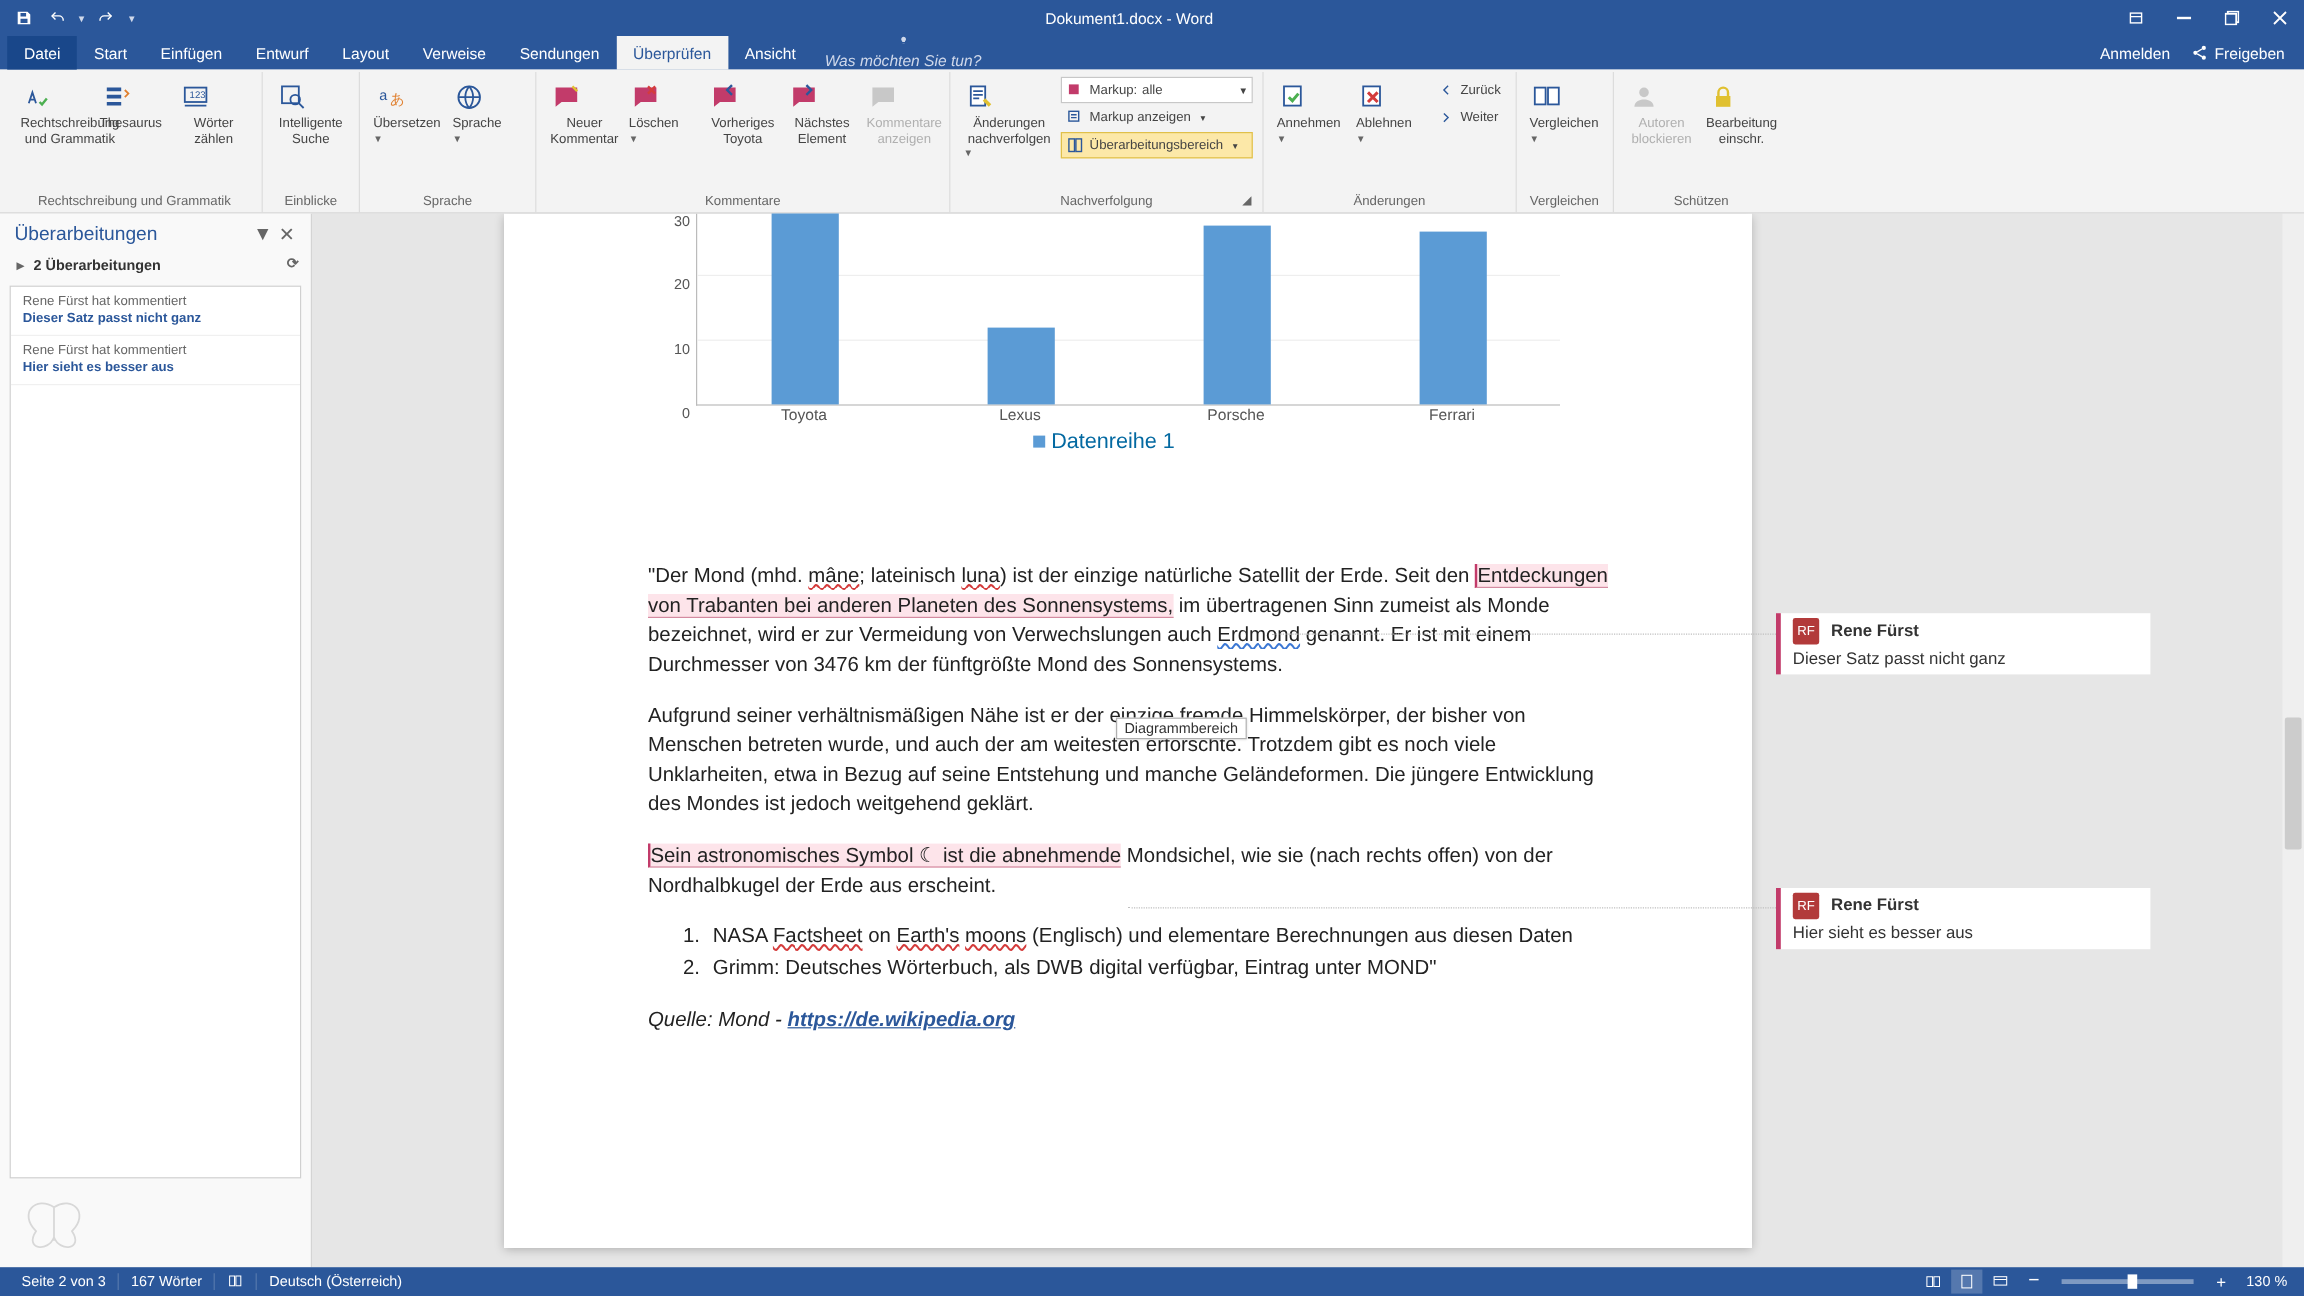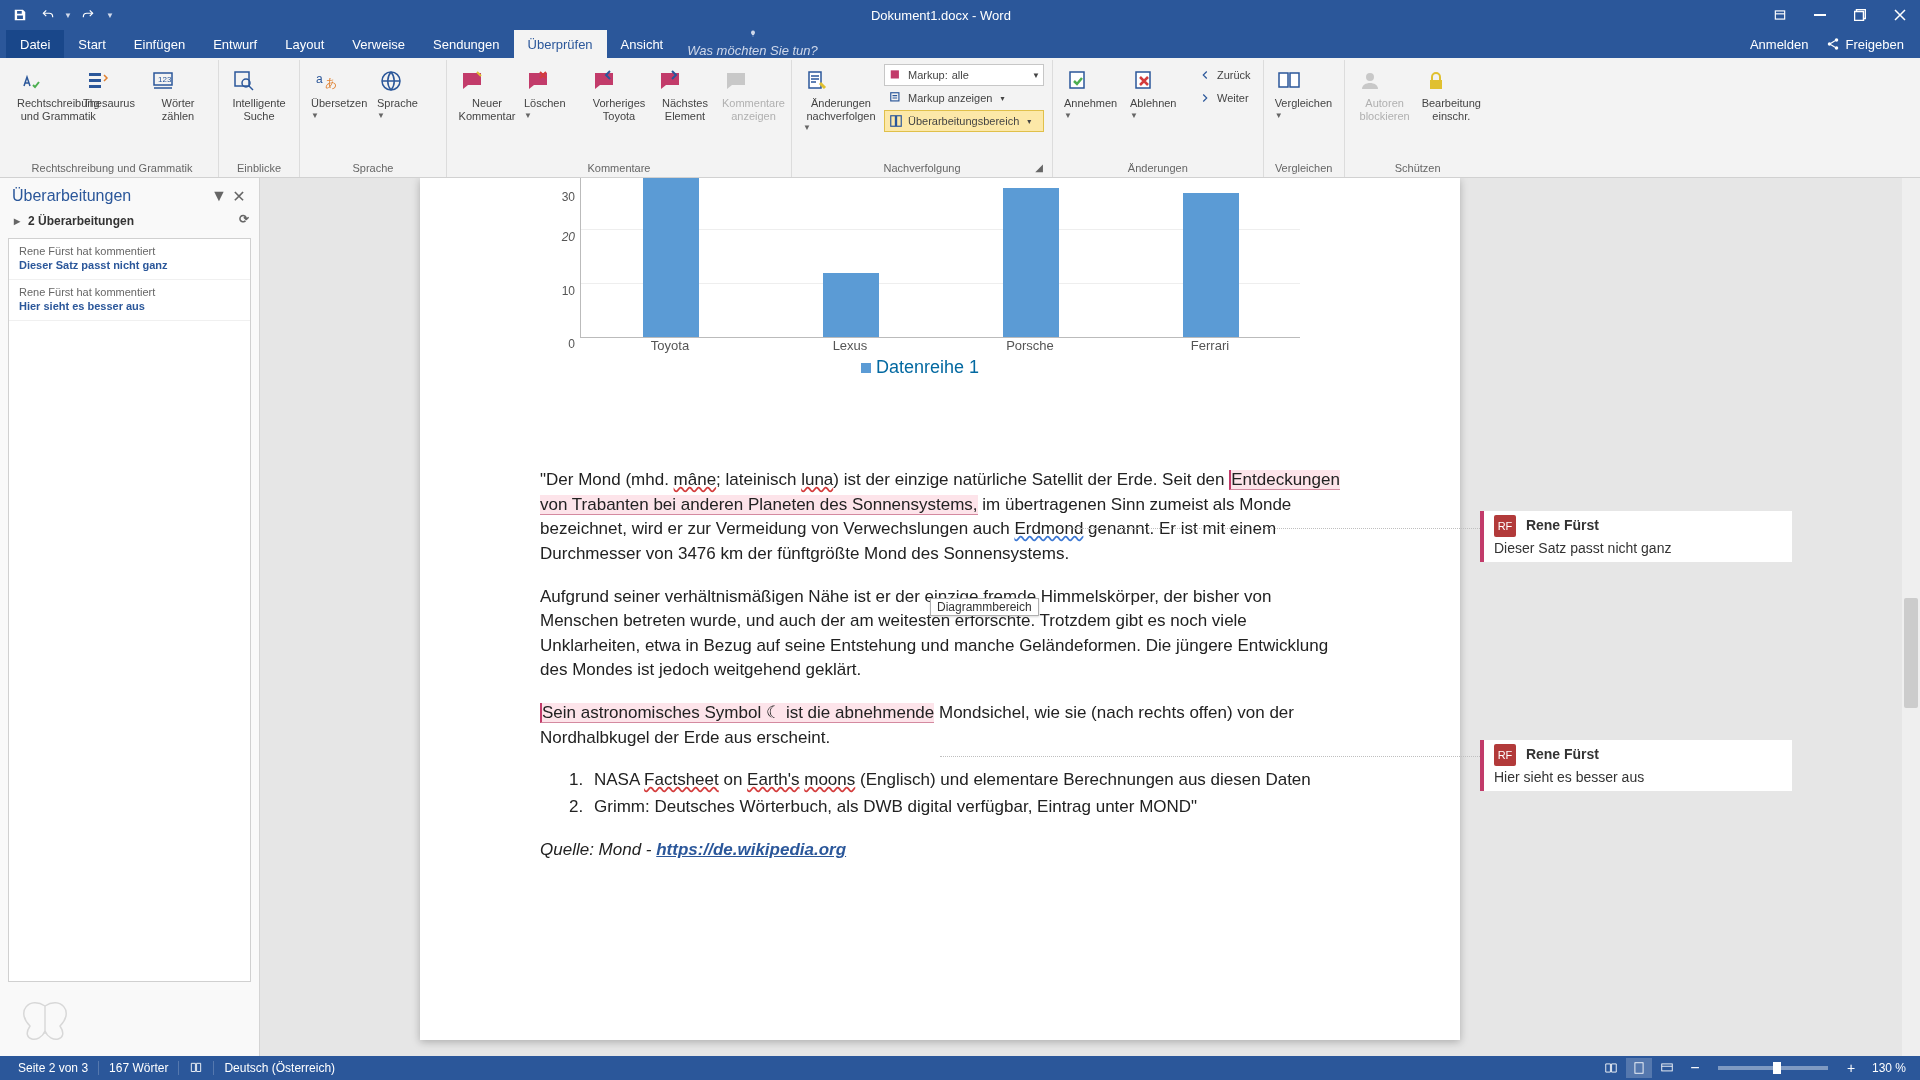--- a/index.html
+++ b/index.html
@@ -486,23 +486,23 @@
 
   <div class="docarea">
     <div class="page-stack">
       <div class="page">
 
         <div class="chart-box">
           <div class="chart-plot" id="plot">
               <div class="ytick" style="bottom: -7px;">0</div>
               <div class="ytick" style="bottom: 46.3333px;">10</div>
               <div class="grid" style="bottom: 53.3333px;"></div>
-              <div class="ytick" style="bottom: 99.6667px; font-style: italic;">20</div>
+              <div class="ytick" style="bottom: 99.6667px;">20</div>
               <div class="grid" style="bottom: 106.667px;"></div>
-              <div class="ytick" style="bottom: 140px;">30</div>
+              <div class="ytick" style="bottom: 153px;">30</div>
               <div class="bar" style="height: 240px; left: 62px;"></div>
               <div class="bar" style="height: 64px; left: 242px;"></div>
               <div class="bar" style="height: 149.333px; left: 422px;"></div>
               <div class="bar" style="height: 144px; left: 602px;"></div>
             </div>
           <div class="xlabels" id="xlabels">
               <span>Toyota</span>
               <span>Lexus</span>
               <span>Porsche</span>
               <span>Ferrari</span>

